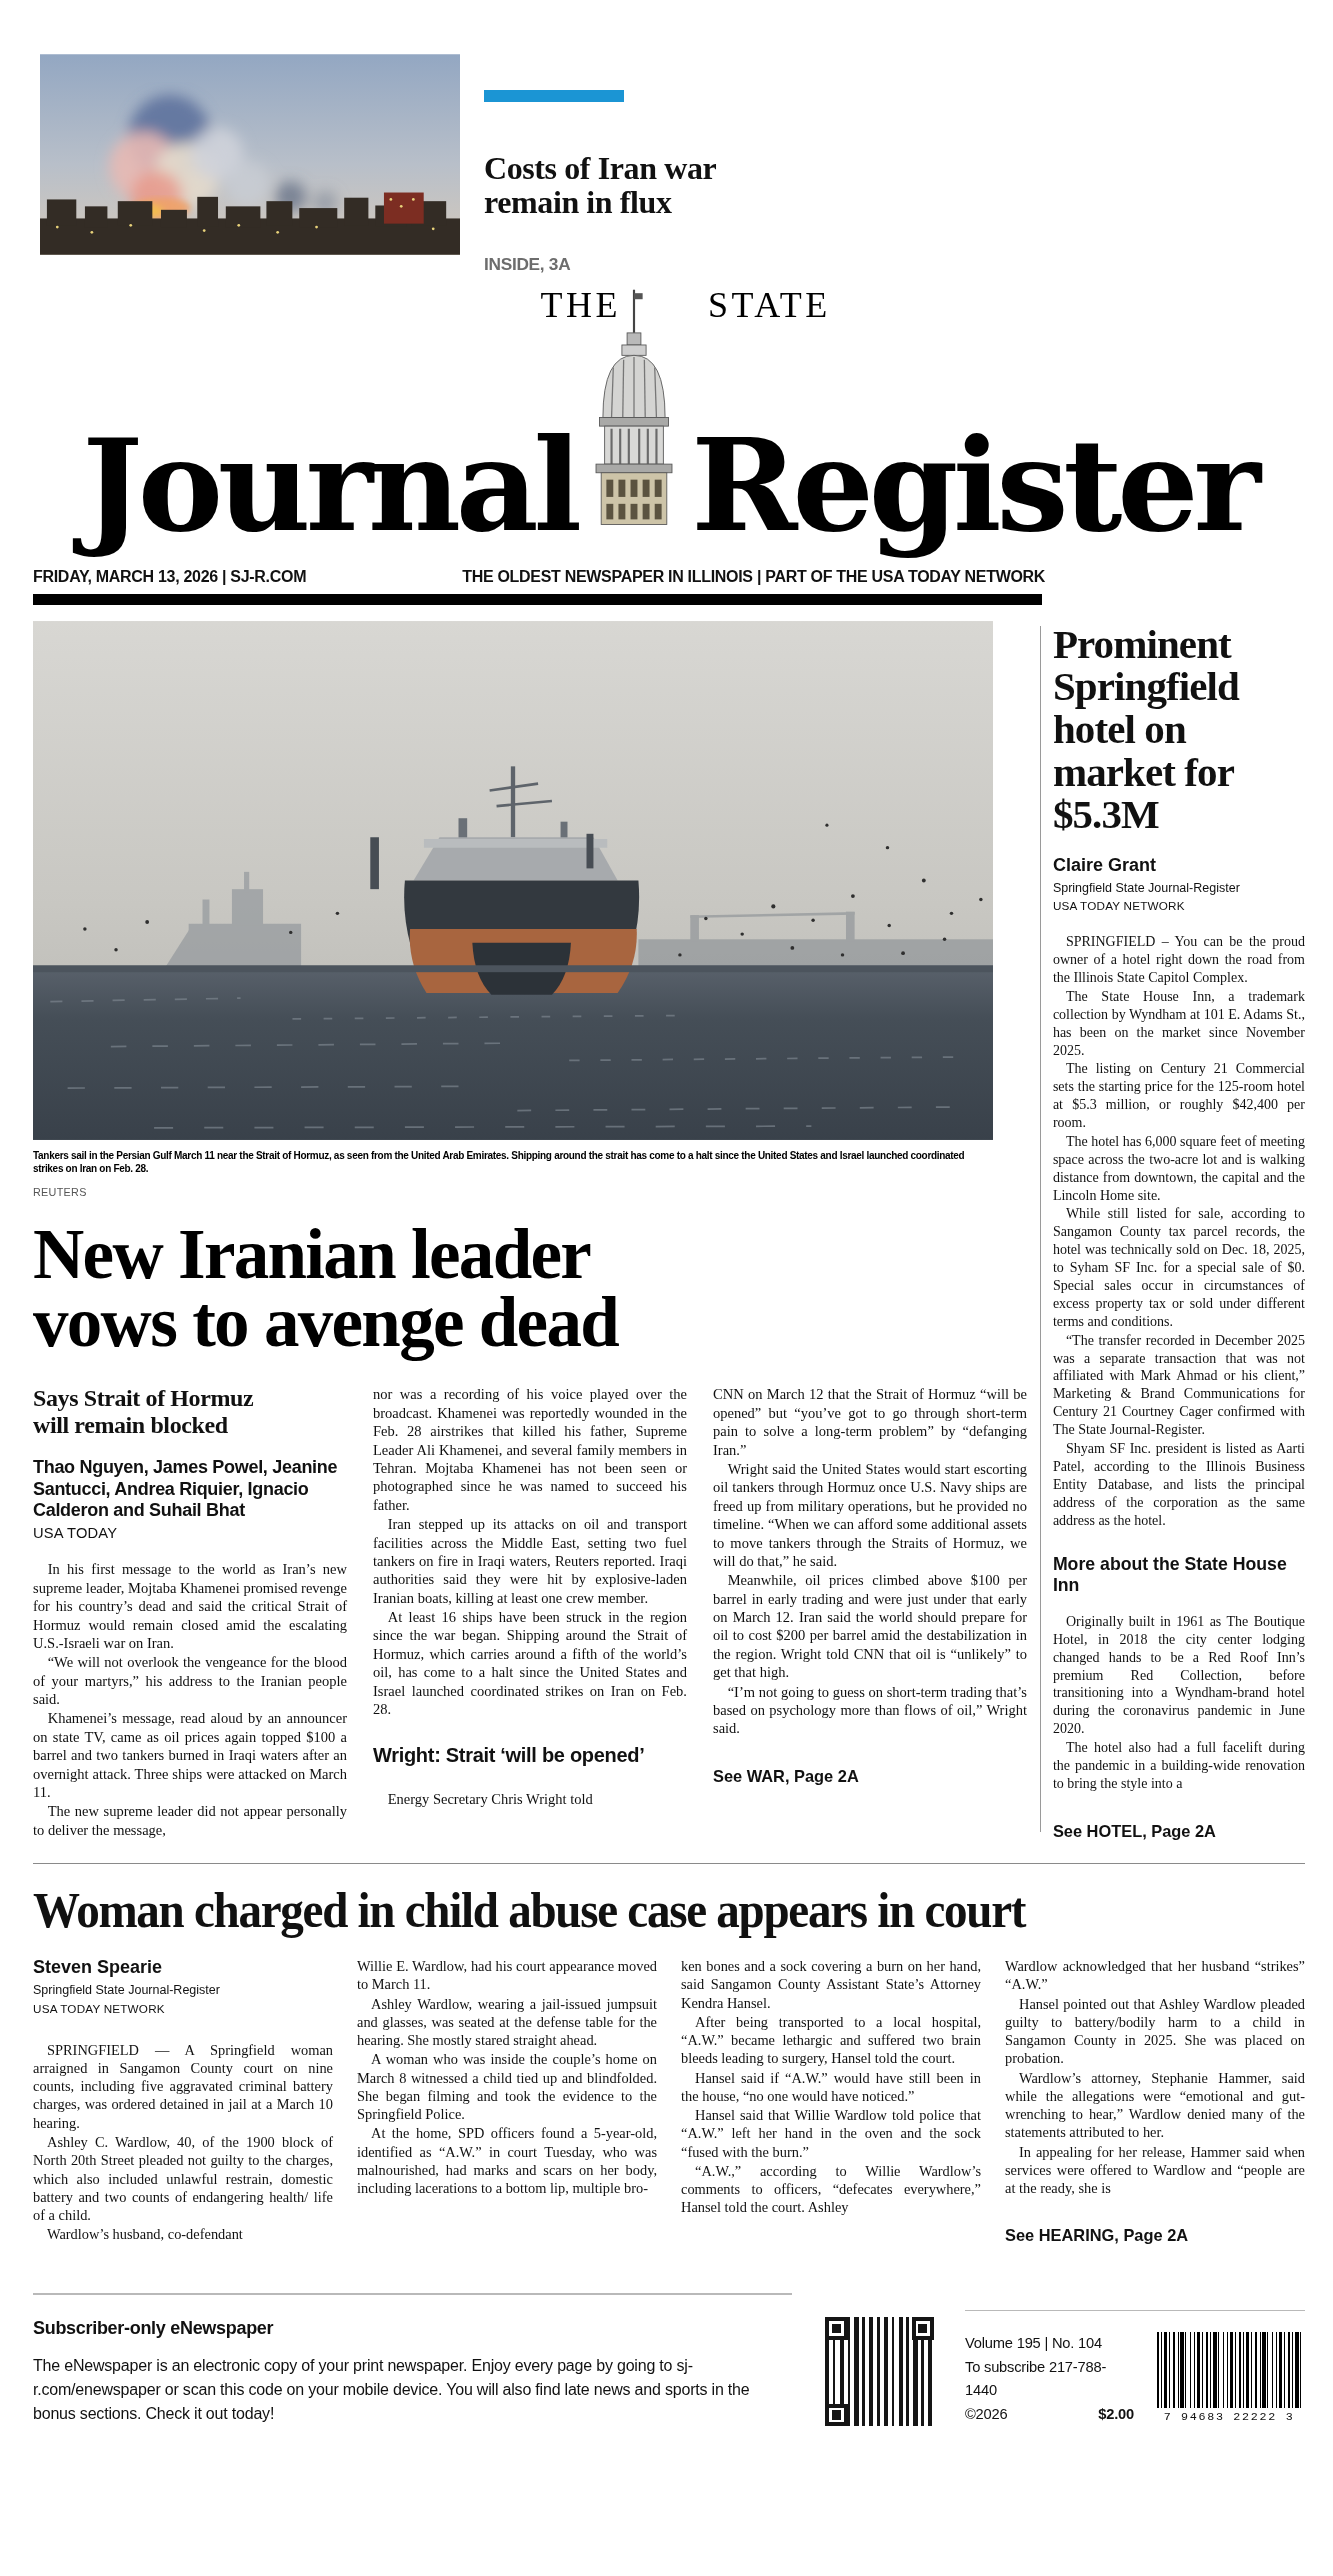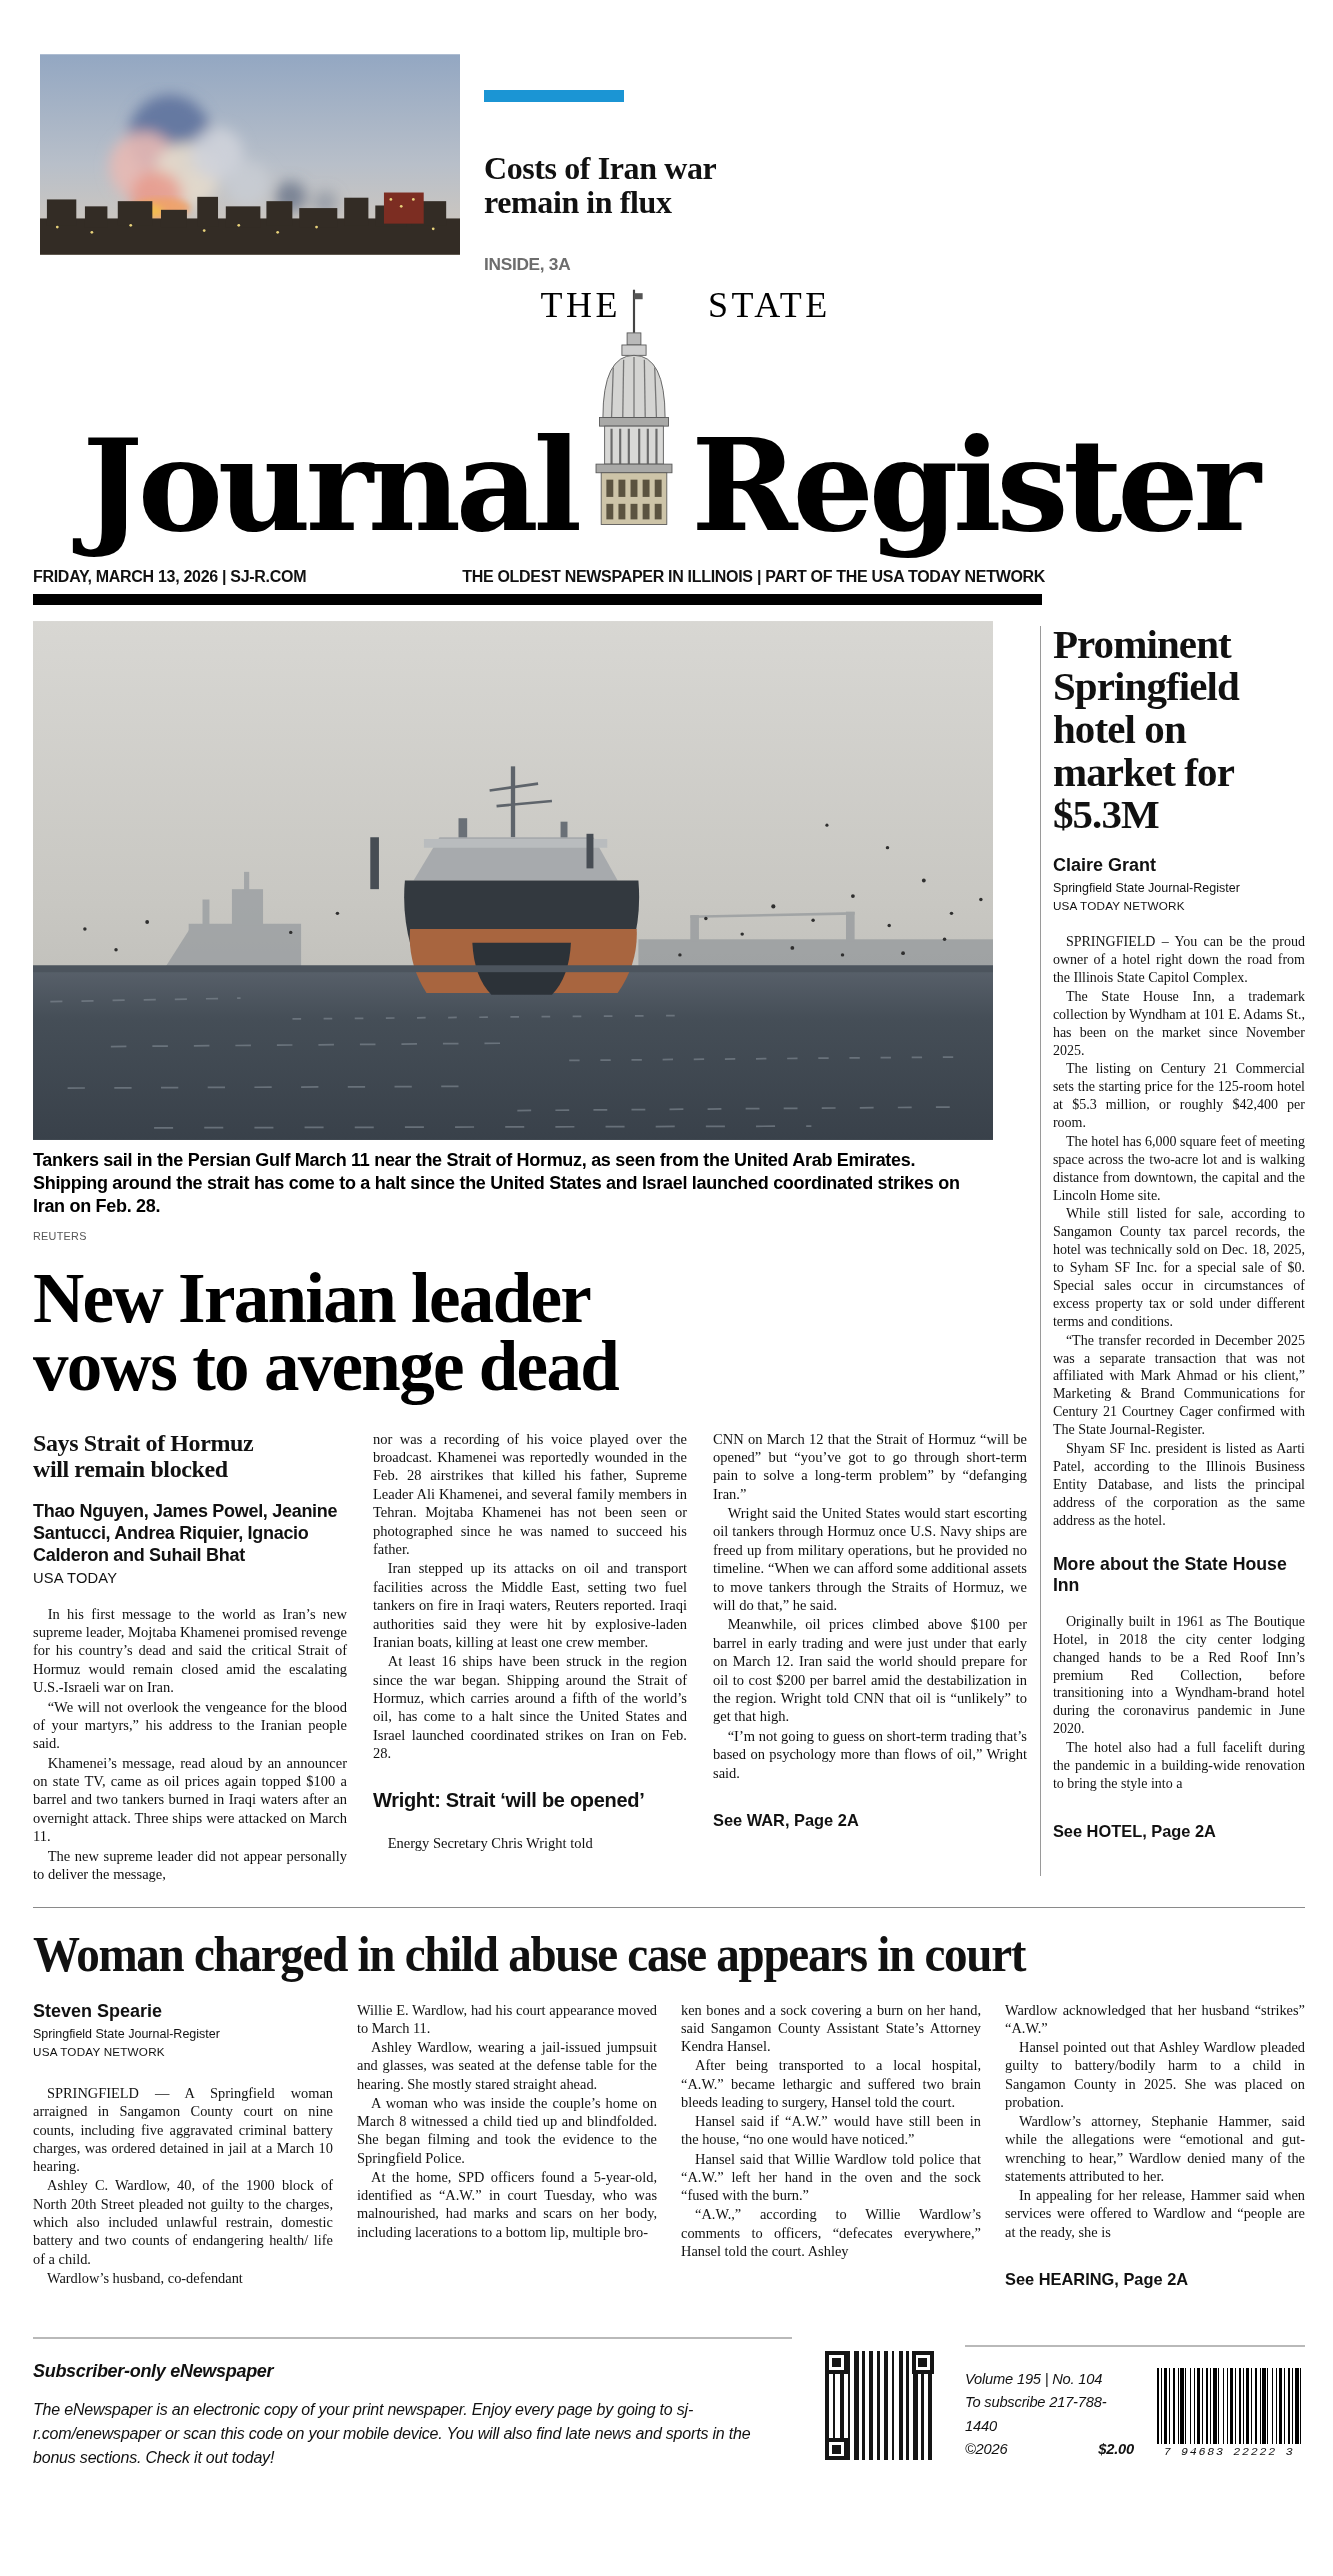--- a/index.html
+++ b/index.html
@@ -34,21 +34,21 @@
 
   
   .main-section{display:flex;margin-top:15.6px;}
   .main-left{width:993px;flex:none;}
   .rail-divider{width:0.9px;background:#9a9a9a;margin:5.2px 12px 8.6px 14px;flex:none;}
   .main-right{flex:1;padding-top:1.7px;}
 
   .war-photo{width:960px;height:519px;position:relative;overflow:hidden;}
   .war-photo svg{display:block;}
   .photo-caption{margin-top:8.6px;font-family:"Liberation Sans",sans-serif;font-weight:700;
-                 font-size:18px;line-height:1.3;letter-spacing:-0.3px;max-width:956px;color:#000;}
+                 font-size:10px;line-height:1.3;letter-spacing:-0.3px;max-width:956px;color:#000;}
   .photo-credit{margin-top:11px;font-family:"Liberation Sans",sans-serif;font-size:10.8px;color:#555;letter-spacing:0.3px;}
   .war-headline{margin-top:22.5px;font-weight:700;font-size:71px;line-height:.96;letter-spacing:-1.7px;color:#000;}
   .war-cols{display:flex;gap:26px;margin-top:29px;}
   .war-col{width:314px;flex:none;}
 
   .war-subhead{font-weight:700;font-size:24px;line-height:1.1;letter-spacing:-0.4px;max-width:259px;}
   .byline{margin-top:19px;font-family:"Liberation Sans",sans-serif;font-weight:700;font-size:18px;line-height:1.2;letter-spacing:-0.3px;}
   .byline-org{margin-top:3.5px;font-family:"Liberation Sans",sans-serif;font-size:14.7px;letter-spacing:0.2px;}
   .byline-sm{font-family:Liberation Sans, sans-serif;font-weight:700;font-size:18px;}
   .byline-org-sm{font-family:"Liberation Sans",sans-serif;font-size:12.5px;margin-top:5.2px;}
@@ -71,21 +71,21 @@
   .section-rule{height:0.9px;background:#8a8a8a;margin:22.5px 0 0;}
   .court{margin-top:21px;}
   .court-headline{font-weight:700;font-size:48px;letter-spacing:-1.3px;line-height:1;
                   transform:scale(.98,1.06);transform-origin:left top;}
   .court-cols{display:flex;gap:24px;margin-top:24px;}
   .court-col{width:300px;flex:none;}
   .court-col p{font-size:14.4px;line-height:1.27;text-align:justify;text-indent:14px;margin:0 0 0.9px;}
   .court-byline-block{margin-bottom:26px;}
 
   
-  .footer{display:flex;margin-top:48px;align-items:center;font-style:italic;}
+  .footer{display:flex;margin-top:48px;align-items:flex-end;}
   .footer-left{width:759px;flex:none;}
   .footer-rule{height:1.7px;background:#b9b9b9;}
   .footer-head{margin-top:22.5px;font-family:"Liberation Sans",sans-serif;font-weight:700;font-size:18px;letter-spacing:-0.3px;}
   .footer-body{margin-top:15.6px;font-family:"Liberation Sans",sans-serif;font-size:16px;line-height:1.5;max-width:744px;letter-spacing:-0.2px;}
   .qr{width:109px;height:109px;margin:5.2px 0 0 33px;flex:none;position:relative;background:
       repeating-linear-gradient(90deg,#151515 0 4.3px,transparent 4.3px 7.8px,#151515 7.8px 10.4px,transparent 10.4px 14.7px),
       repeating-linear-gradient(0deg,#fff 0 3.5px,transparent 3.5px 6px,#fff 6px 11.2px,transparent 11.2px 14px);}
   .qr .finder{position:absolute;width:22.5px;height:22.5px;border:4.3px solid #151515;background:#fff;box-sizing:border-box;}
   .qr .finder::after{content:"";position:absolute;inset:2.6px;background:#151515;}
   .qr .f-tl{top:0;left:0;} .qr .f-tr{top:0;right:0;} .qr .f-bl{bottom:0;left:0;}

